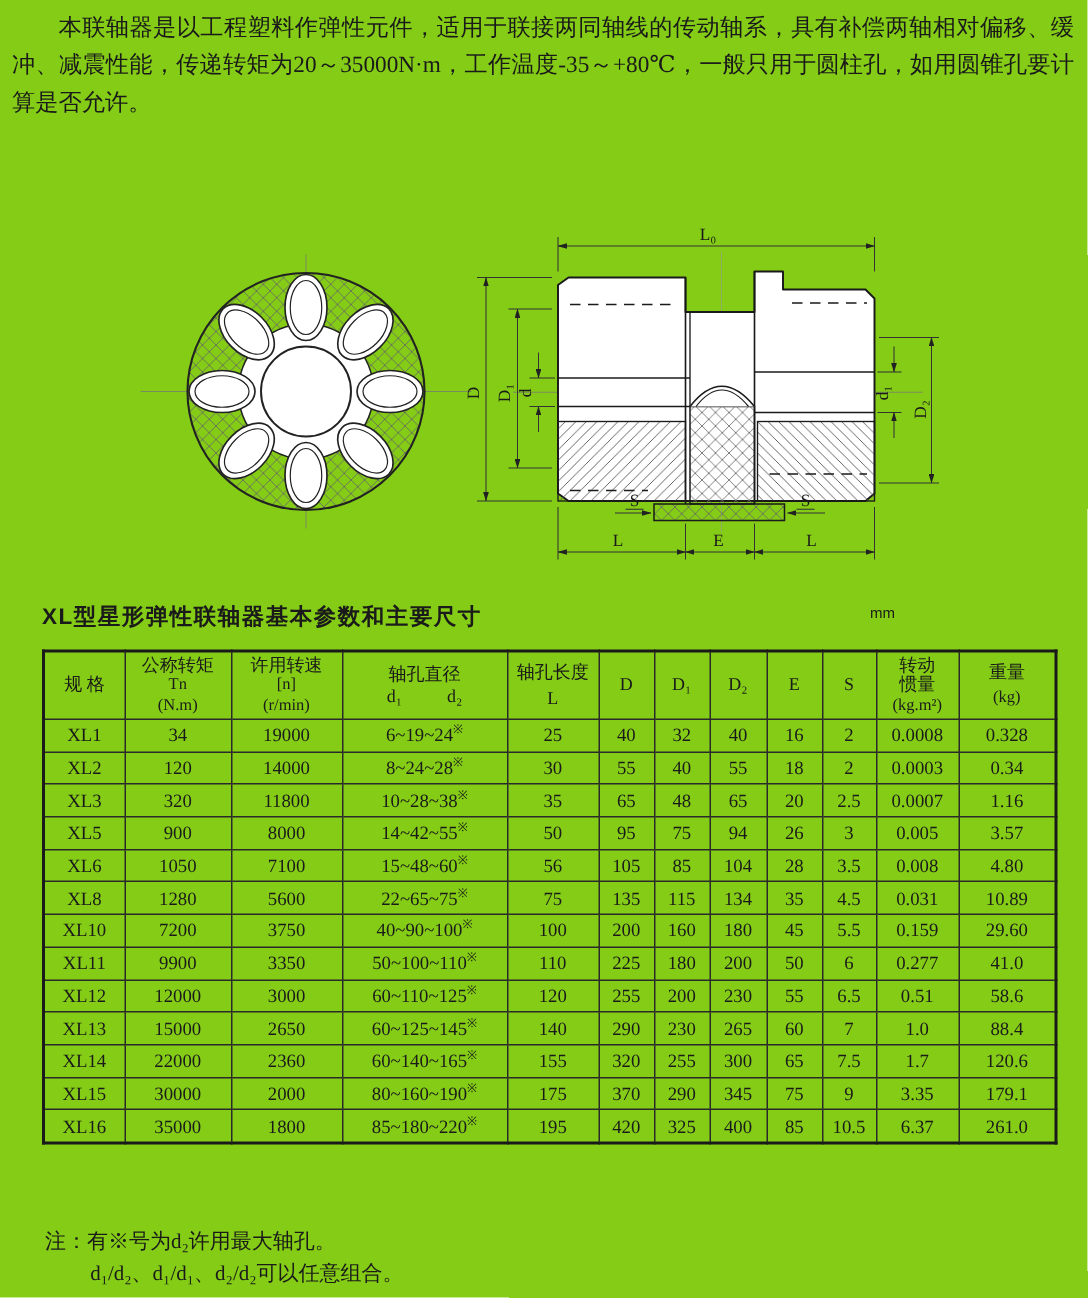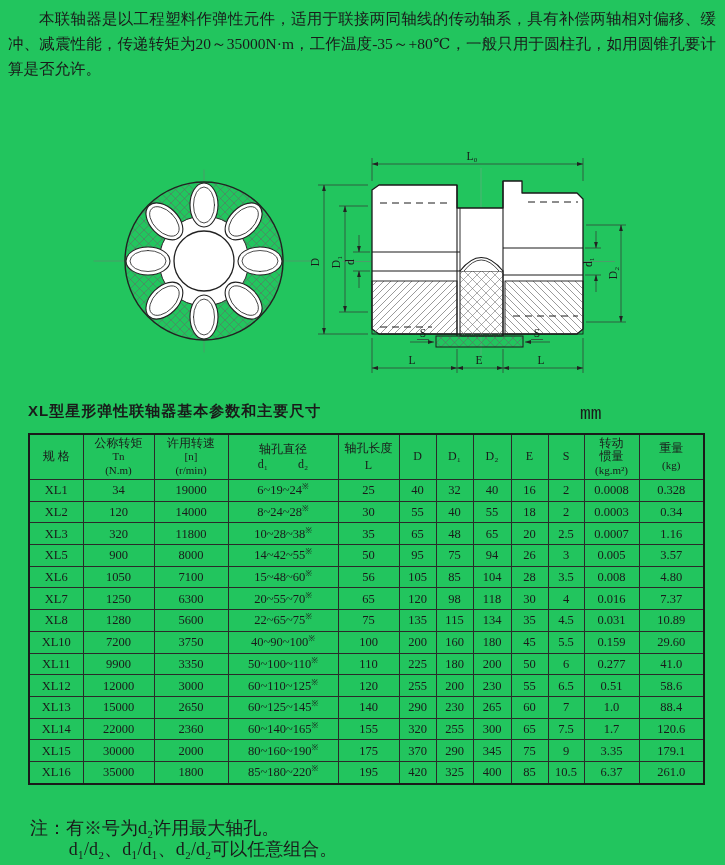--- a/index.html
+++ b/index.html
@@ -1,57 +1,57 @@
 <!DOCTYPE html>
 <html><head>
 <meta charset="utf-8">
 <style>
   html,body{margin:0;padding:0;background:#ffffff;}
   .page{
-    position:relative; width:725px; height:865px; background:#22c55e;
+    position:relative; width:725px; height:865px; background:#84cc16;
     font-family:"Liberation Serif","DejaVu Serif",serif; color:#1a1a1a;
     overflow:hidden;
   }
   
   .intro{
     position:absolute; top:6px; left:8px; width:708px;
     font-size:15.5px; line-height:25px; text-indent:2em; text-align:justify;
     margin:0;
   }
   
   .drawing-wrap{position:absolute; top:140px; left:0; width:642px; height:250px;}
   svg text{font-family:"Liberation Serif","DejaVu Serif",serif; fill:#1a1a1a;}
   
   .title-row{position:absolute; top:402px; left:28px; width:675px; height:26px;}
   .table-title{
     display:block; text-align:left; font-family:"Liberation Sans","DejaVu Sans",sans-serif;
     font-size:15px; font-weight:600; letter-spacing:1px;
   }
   .table-unit{
     position:absolute; top:2px; left:552px;
-    font-family:Liberation Mono, monospace; font-size:18px;
+    font-family:Liberation Sans, sans-serif; font-size:10px;
   }
   
   table.params{
     position:absolute; top:433px; left:28px; width:675px;
     border-collapse:collapse; table-layout:fixed;
     font-size:12.5px;
   }
   table.params th, table.params td{
     border:1px solid #2a2a2a; text-align:center; vertical-align:middle;
     padding:0 1px; overflow:hidden;
   }
   table.params{border:2px solid #1a1a1a;}
   table.params thead th{height:44px; font-weight:normal; font-size:12px; line-height:13.5px;margin-top:48px;}
   table.params tbody td{height:20.7px; line-height:14px;}
   .hdr-small{font-size:11px;}
   .bore-sub{display:flex; justify-content:center; gap:30px; margin-top:2px;}
   td sup{font-size:8px; vertical-align:super; line-height:0;}
   
-  .notes{position:absolute; top:818px; left:30px; font-size:18px; line-height:21px;}
+  .notes{position:absolute; top:818px; left:30px; font-size:14px; line-height:21px;}
   .notes .n2{padding-left:2.15em;}
 </style>
 </head>
 <body>
 
 <div class="page">
 
   <p class="intro">本联轴器是以工程塑料作弹性元件，适用于联接两同轴线的传动轴系，具有补偿两轴相对偏移、缓冲、减震性能，传递转矩为20～35000N·m，工作温度-35～+80℃，一般只用于圆柱孔，如用圆锥孔要计算是否允许。</p>
 
   <div class="drawing-wrap">
@@ -332,34 +332,20 @@
           <td>56</td>
           <td>105</td>
           <td>85</td>
           <td>104</td>
           <td>28</td>
           <td>3.5</td>
           <td>0.008</td>
           <td>4.80</td>
         </tr>
         <tr>
-          <td>XL7</td>
-          <td>1250</td>
-          <td>6300</td>
-          <td><span>20~55~70</span><sup>※</sup></td>
-          <td>65</td>
-          <td>120</td>
-          <td>98</td>
-          <td>118</td>
-          <td>30</td>
-          <td>4</td>
-          <td>0.016</td>
-          <td>7.37</td>
-        </tr>
-        <tr>
           <td>XL8</td>
           <td>1280</td>
           <td>5600</td>
           <td><span>22~65~75</span><sup>※</sup></td>
           <td>75</td>
           <td>135</td>
           <td>115</td>
           <td>134</td>
           <td>35</td>
           <td>4.5</td>

